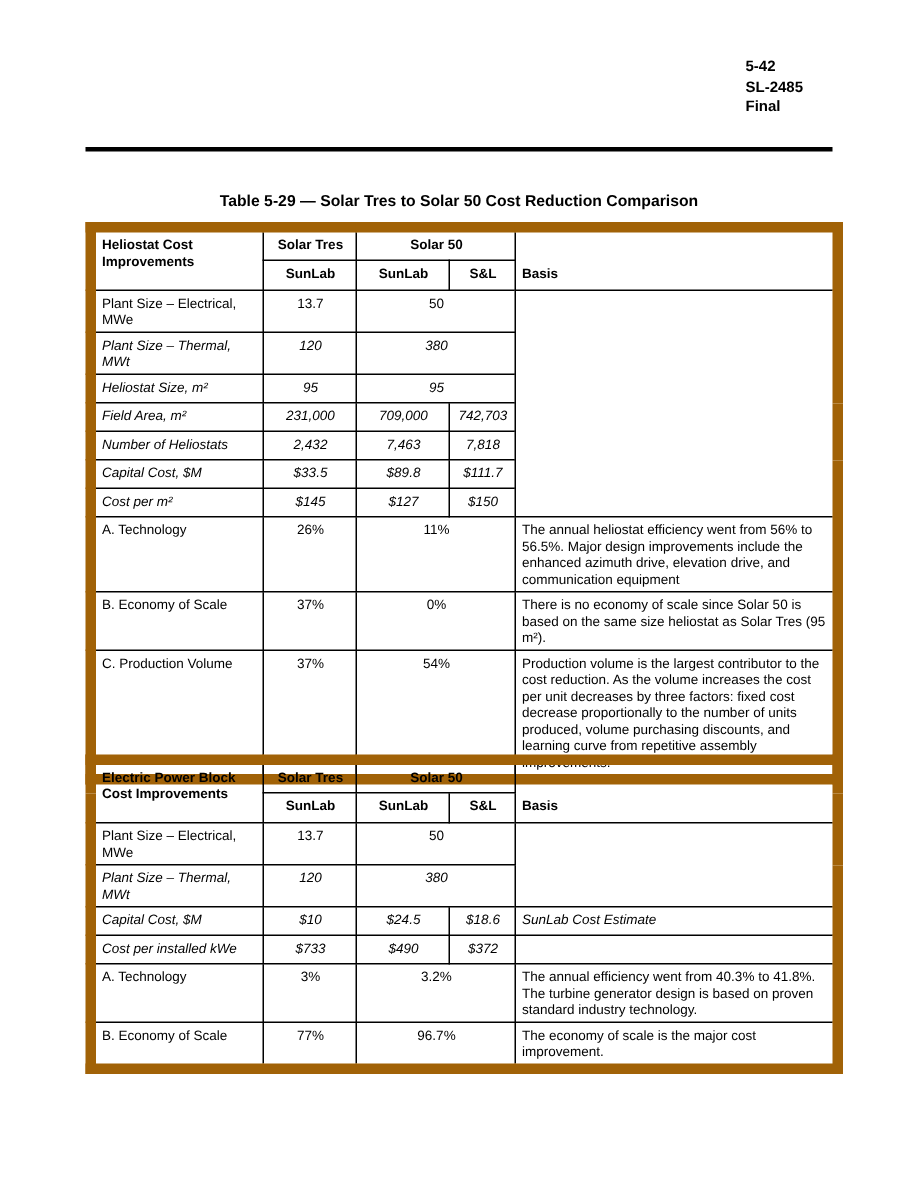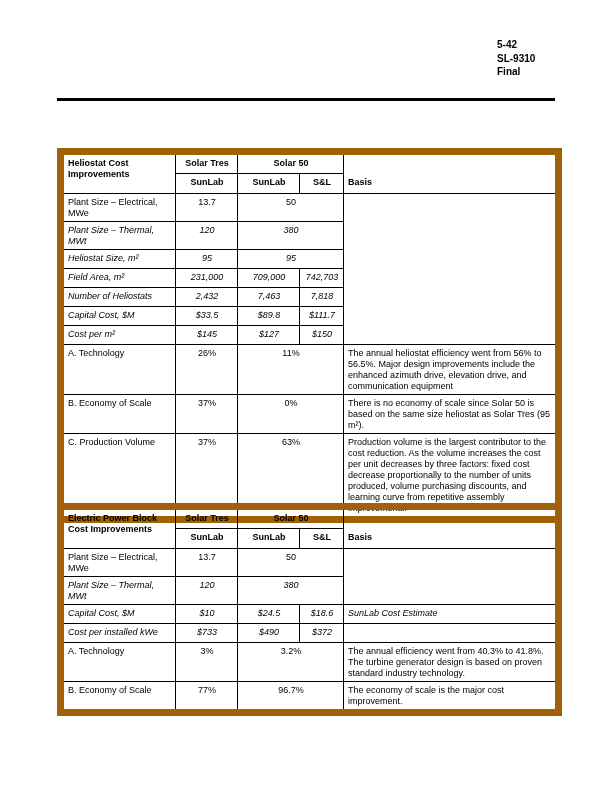--- a/index.html
+++ b/index.html
@@ -55,26 +55,27 @@
   tr.h-2l   { height: 28px; }
   tr.h-std  { height: 19px; font-style: italic; }
 </style>
 </head>
 <body>
 
 <div class="page">
 
   <div class="corner-block">
     <div>5-42</div>
-    <div>SL-9310</div>
+    <div>SL-2485</div>
     <div>Final</div>
   </div>
 
   <div class="header-rule"></div>
 
+  <div class="doc-title">Table 5-29 — Solar Tres to Solar 50 Cost Reduction Comparison</div>
 
   <table class="data-table" id="t1">
     <colgroup>
       <col style="width:115px">
         <col style="width:62px">
         <col style="width:62px">
         <col style="width:44px">
         <col style="width:215px">
     </colgroup>
     <tbody>
@@ -141,21 +142,21 @@
       </tr>
       <tr>
         <td class="tl">B. Economy of Scale</td>
         <td class="tc">37%</td>
         <td colspan="2" class="tc">0%</td>
         <td class="tl basis-cell">There is no economy of scale since Solar 50 is based on the same size heliostat as Solar Tres (95 m²).</td>
       </tr>
       <tr>
         <td class="tl">C. Production Volume</td>
         <td class="tc">37%</td>
-        <td colspan="2" class="tc">63%</td>
+        <td colspan="2" class="tc">54%</td>
         <td class="tl basis-cell">Production volume is the largest contributor to the cost reduction. As the volume increases the cost per unit decreases by three factors: fixed cost decrease proportionally to the number of units produced, volume purchasing discounts, and learning curve from repetitive assembly improvements.</td>
       </tr>
     </tbody>
   </table>
 
   <table class="data-table" id="t2">
     <colgroup>
       <col style="width:115px">
         <col style="width:62px">
         <col style="width:62px">

